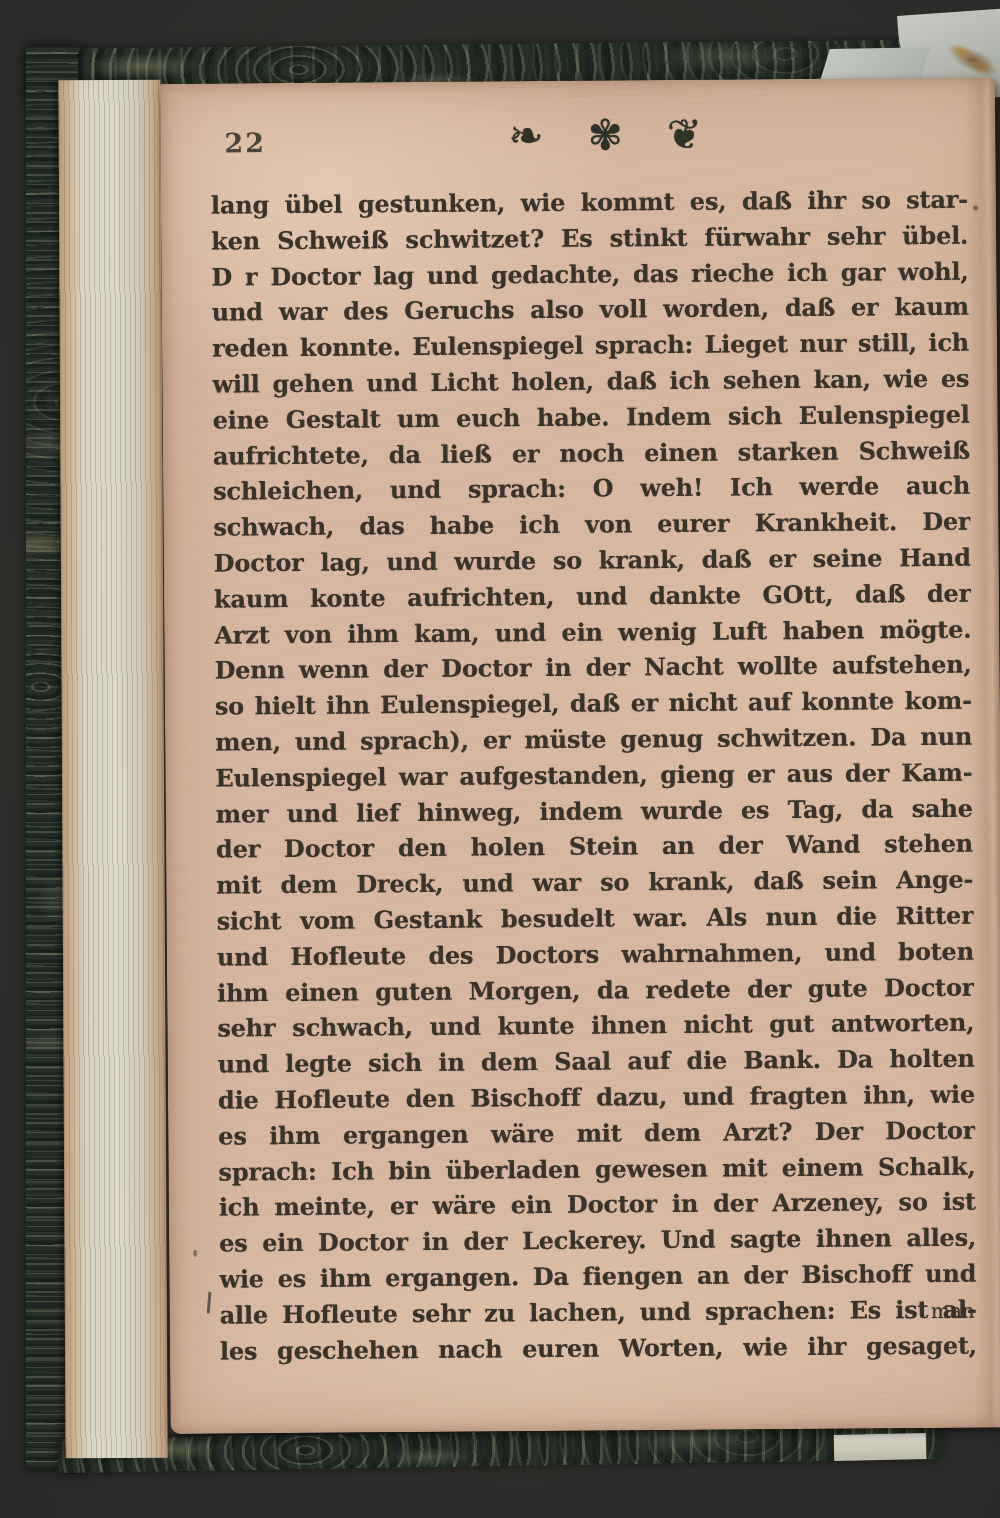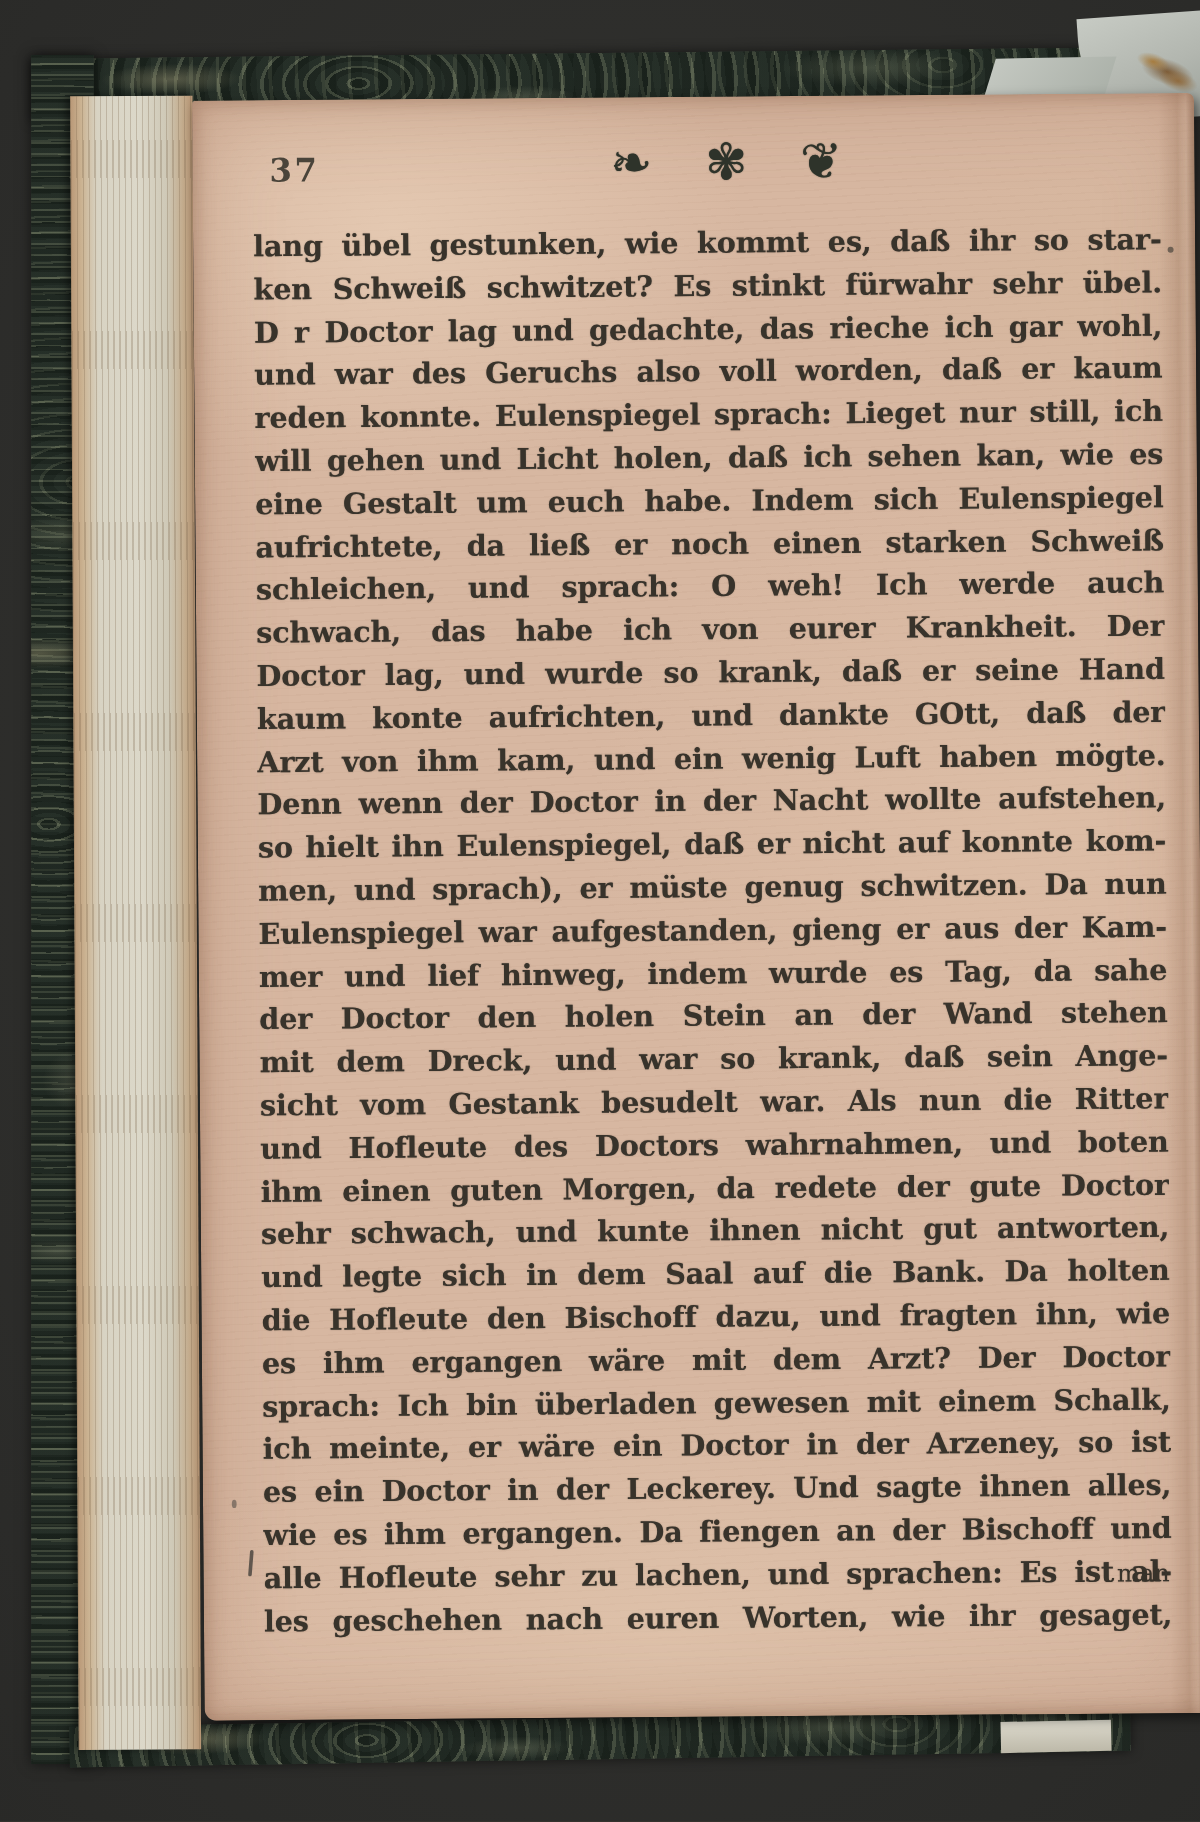--- a/index.html
+++ b/index.html
@@ -118,21 +118,21 @@
   <div class="marble cover-bottom"></div>
 
   <div class="wear-a"></div>
   <div class="wear-b"></div>
   <div class="wear-rust"></div>
 
   <div class="page-stack"></div>
   <div class="sliver"></div>
 
   <div class="paper">
-    <span class="pagenum">37</span>
+    <span class="pagenum">22</span>
 
     <div class="ornaments">
       <span>❧</span>
       <span>✾</span>
       <span>❦</span>
     </div>
 
     <div class="body-text">
         <div class="line">lang übel gestunken, wie kommt es, daß ihr so star-</div>
         <div class="line">ken Schweiß schwitzet? Es stinkt fürwahr sehr übel.</div>

